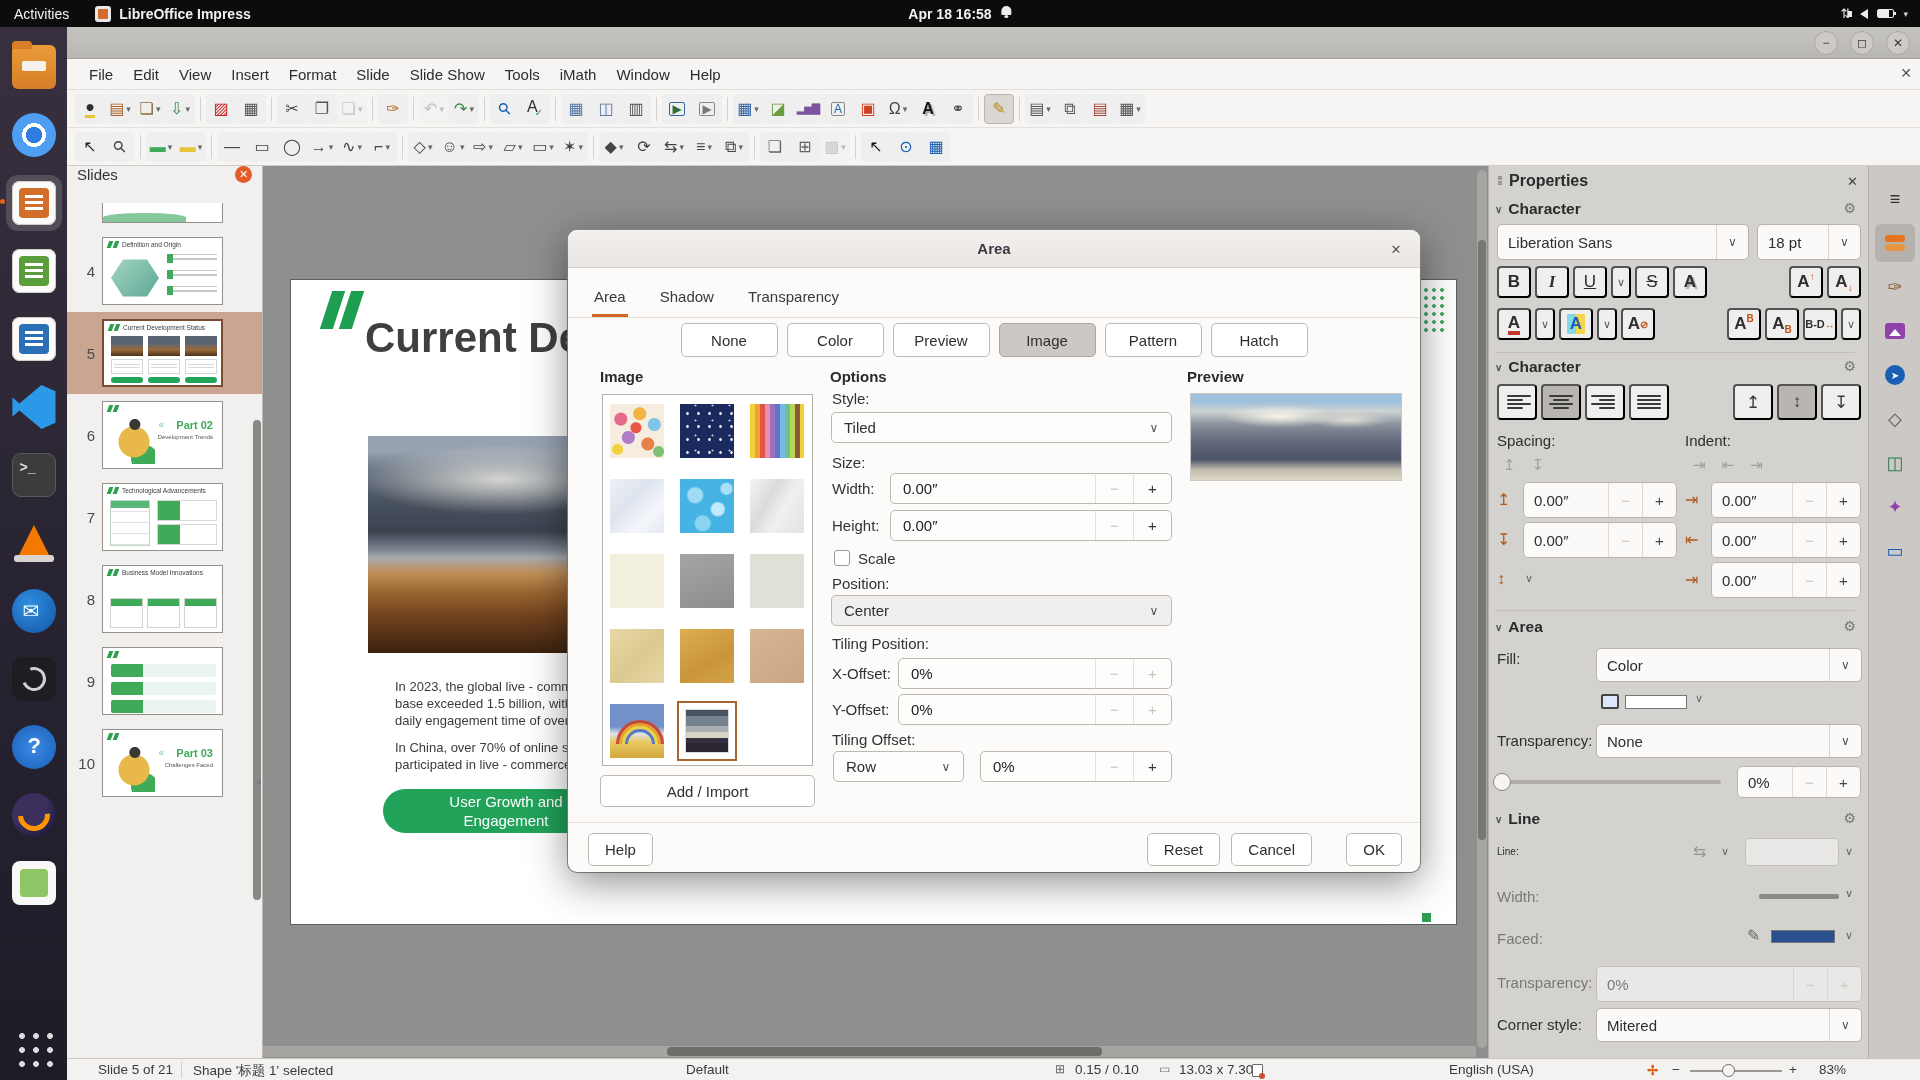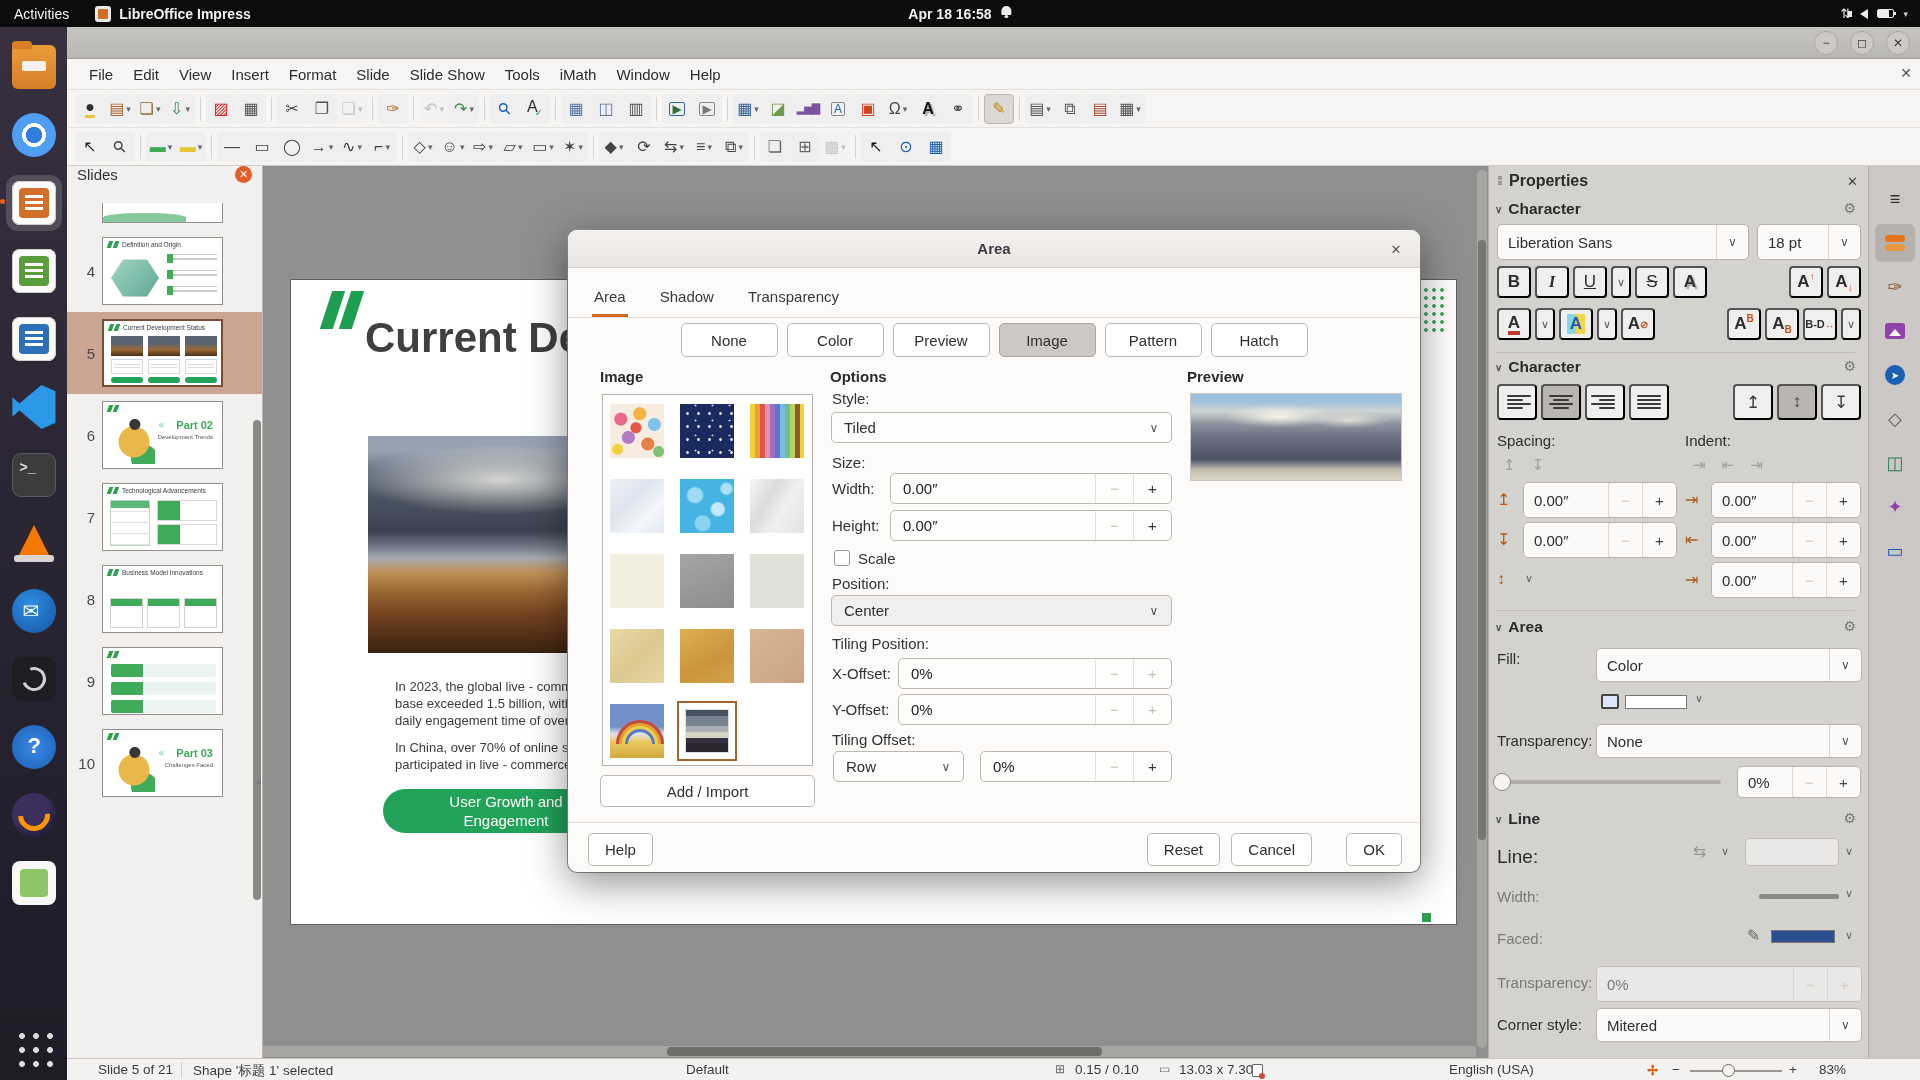--- a/index.html
+++ b/index.html
@@ -1028,21 +1028,21 @@
     <span class="val">0%</span>
       <span class="sbtn dis">−</span>
       <span class="sbtn">+</span>
   </div>
 
   <div class="sect-head srel" style="top:644px">
     <span class="chev">∨</span>
       <span>Line</span>
   </div>
   <span class="gear" style="top:644px">⚙</span>
-  <div class="srel" style="left:8px;top:680px;font-size:19px">Line:</div>
+  <div class="srel" style="left:8px;top:680px;font-size:10px">Line:</div>
   <span class="rowic gray dis-combo" style="left:204px;top:676px">⇆</span>
   <span class="rowic gray" style="left:232px;top:679px;font-size:11px">∨</span>
   <div class="combo dis-combo" style="left:256px;top:672px;width:94px;height:28px">
     <span class="val"></span>
   </div>
   <span class="rowic gray" style="left:356px;top:679px;font-size:11px">∨</span>
   <div class="srel dis-combo" style="left:8px;top:722px;font-size:15px">Width:</div>
   <div class="lw-bar" style="left:270px;top:728px;width:80px"></div>
   <span class="rowic gray" style="left:356px;top:721px;font-size:11px">∨</span>
   <div class="srel dis-combo" style="left:8px;top:764px;font-size:15px">Faced:</div>

